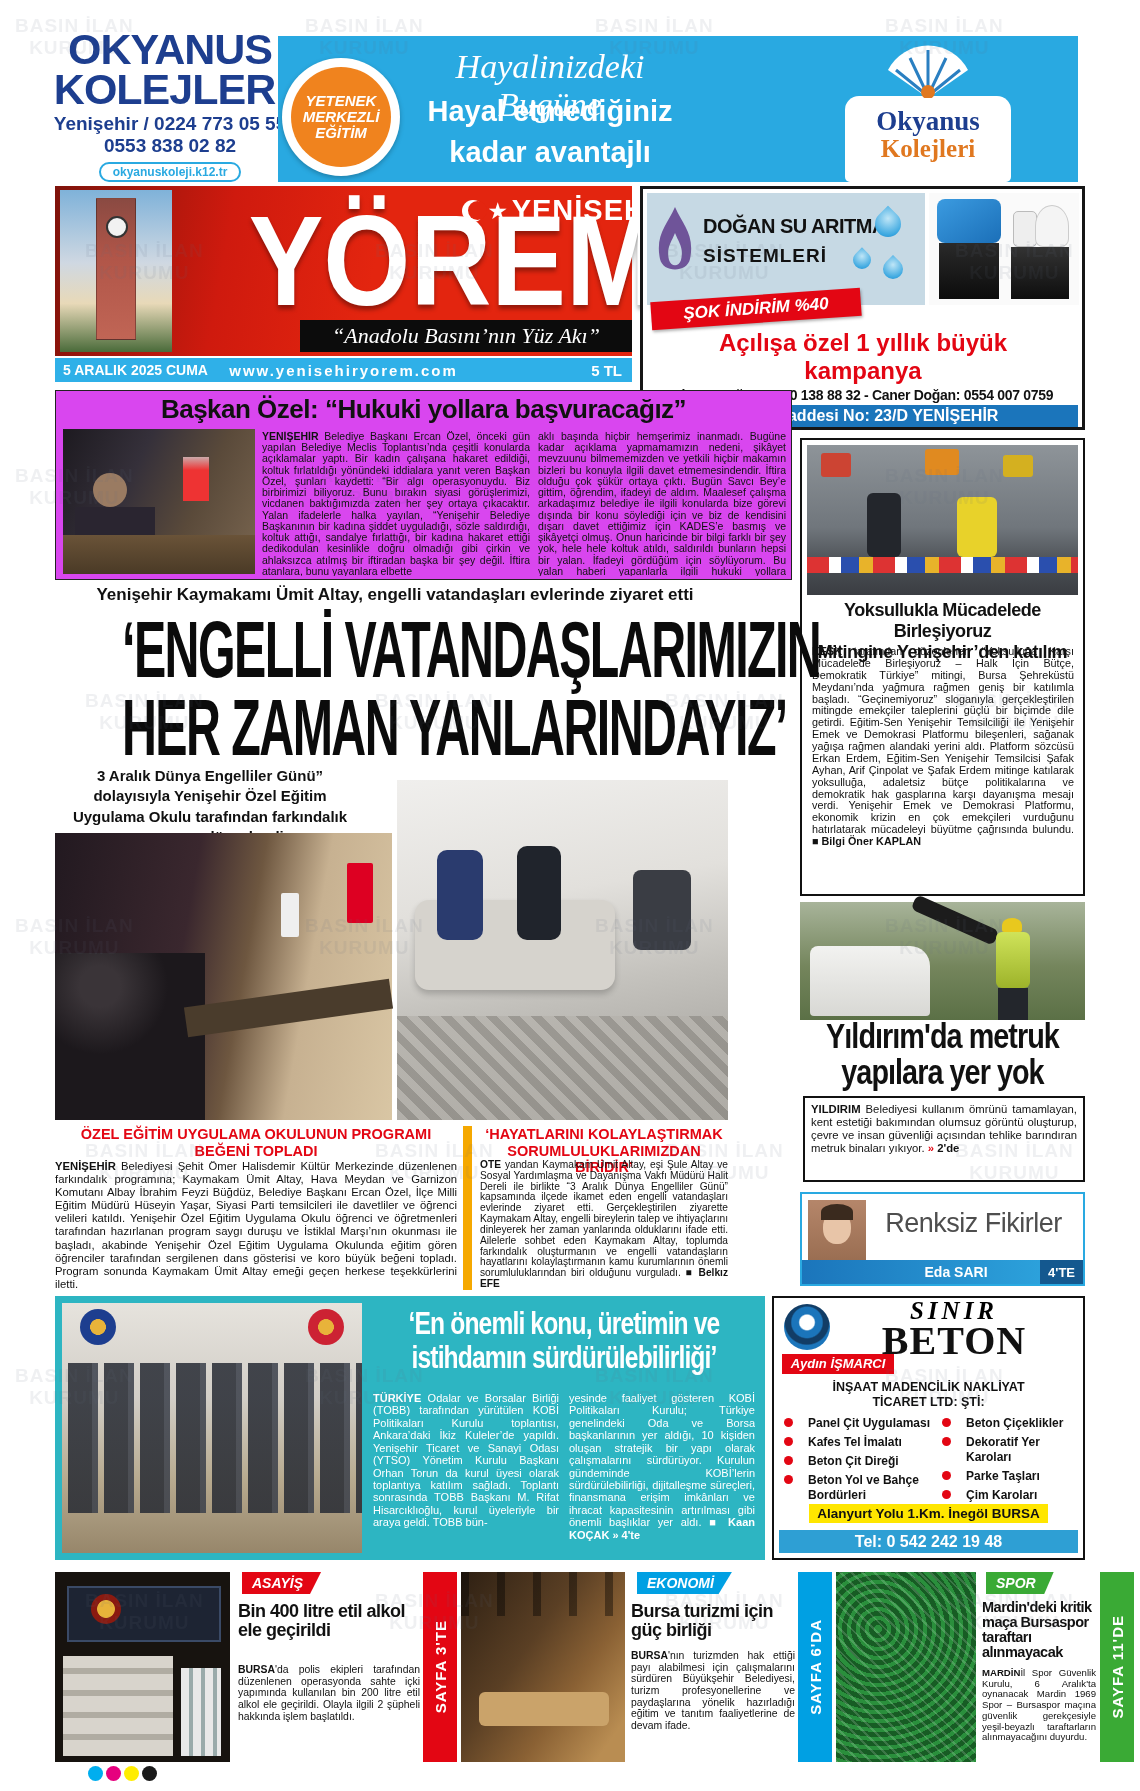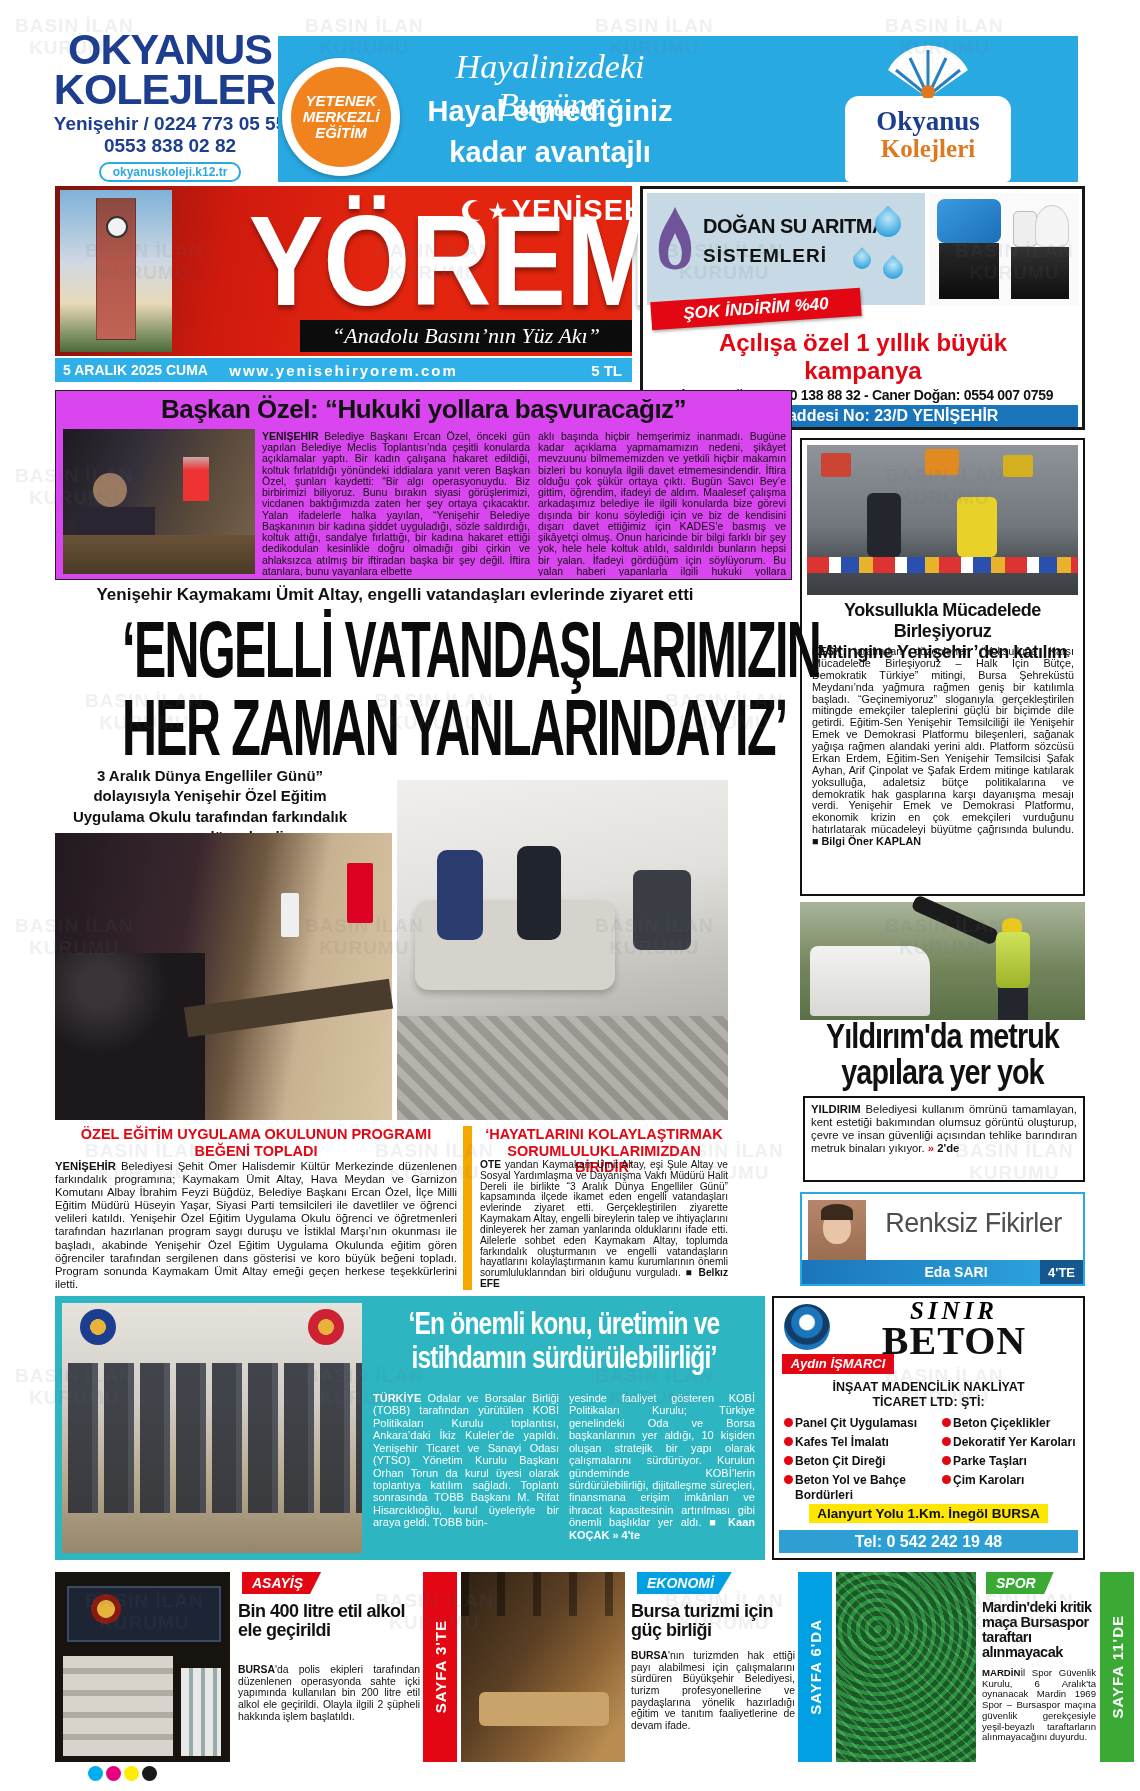--- a/index.html
+++ b/index.html
@@ -40,21 +40,21 @@
   #ozelbox{left:55px;top:390px;width:737px;height:190px;background:#d946ef;border:1px solid #222;box-sizing:border-box;}
   .artbody{font-size:10.5px;line-height:1.07;}
   #keskbox{left:800px;top:438px;width:285px;height:458px;background:#fff;border:2px solid #111;box-sizing:border-box;}
   .headline-xl{position:absolute;left:45px;width:700px;text-align:center;font-weight:bold;font-size:62px;
      letter-spacing:-2px;color:#0b0b0b;transform:scale(.78,1.3);transform-origin:center;white-space:nowrap;}
   .subhead-red{color:#e30613;font-weight:bold;font-size:14.5px;line-height:1.15;text-align:center;}
   
   #tobb{left:55px;top:1296px;width:710px;height:264px;background:#2db5c2;}
   
   #sinirad{left:772px;top:1296px;width:313px;height:264px;background:#fff;border:2px solid #111;box-sizing:border-box;}
-  .bullet{display:flex;gap:2px;font-size:12px;font-weight:bold;line-height:1.25;margin-bottom:4px;}
+  .bullet{display:flex;gap:15px;font-size:12px;font-weight:bold;line-height:1.25;margin-bottom:4px;}
   .dot{width:9px;height:9px;border-radius:50%;background:#e30613;flex:0 0 9px;margin-top:2px;}
   
   .tag{position:absolute;top:1572px;height:22px;padding:0 18px 0 10px;color:#fff;font-weight:bold;font-style:italic;
        font-size:14px;line-height:22px;clip-path:polygon(0 0,100% 0,86% 100%,0 100%);z-index:5;}
   .pagebar{position:absolute;top:1572px;height:190px;width:34px;display:flex;align-items:center;justify-content:center;}
   .pagebar span{writing-mode:vertical-rl;transform:rotate(180deg);color:#fff;font-weight:bold;font-size:15px;letter-spacing:1px;}
   .bhead{font-weight:bold;font-size:18px;line-height:1.03;letter-spacing:-.5px;}
   .bbody{font-size:10.4px;line-height:1.12;text-align:justify;}
   .photo{position:absolute;}
   .regdot{position:absolute;width:15px;height:15px;border-radius:50%;top:1766px;}

